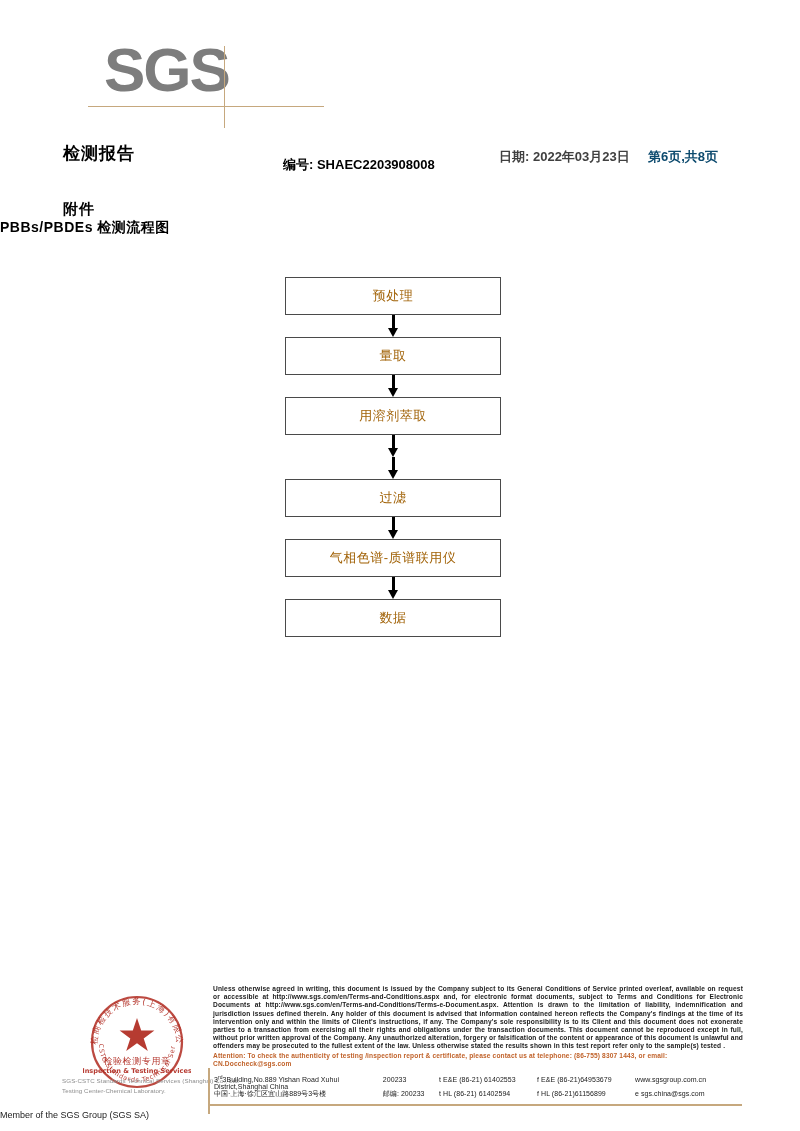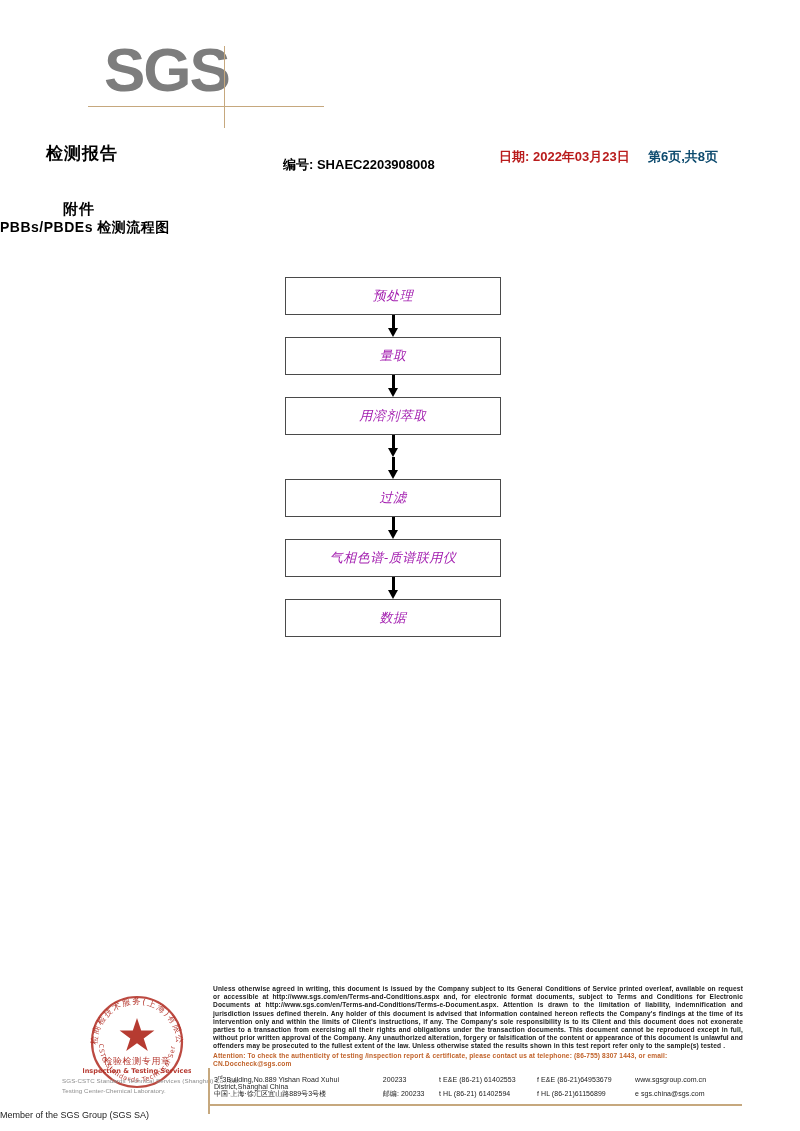--- a/index.html
+++ b/index.html
@@ -52,21 +52,21 @@
     left: 124px;
     top: 10px;
     width: 1px;
     height: 82px;
     background: #c6a87e;
   }
 
   
   .doc-title {
     position: absolute;
-    left: 46px;
+    left: 63px;
     top: 142px;
     font-size: 17px;
     font-weight: bold;
     letter-spacing: 1px;
     color: #000;
   }
   .doc-subtitle {
     position: absolute;
     left: 63px;
     top: 180px;
@@ -85,21 +85,21 @@
     color: #000;
     white-space: nowrap;
     margin-top: 8px;
   }
   .hdr-date {
     position: absolute;
     left: 499px;
     top: 148px;
     font-size: 13px;
     font-weight: bold;
-    color: #b91c1c;
+    color: #404040;
     white-space: nowrap;
   }
   .hdr-page {
     position: absolute;
     left: 648px;
     top: 148px;
     font-size: 13px;
     font-weight: bold;
     color: #0c4a6e;
     white-space: nowrap;
@@ -125,24 +125,23 @@
   .flow-box {
     position: relative;
     width: 216px;
     height: 38px;
     border: 1px solid #4a4a4a;
     box-sizing: border-box;
     display: flex;
     align-items: center;
     justify-content: center;
     font-size: 13px;
-    color: #a21caf;
+    color: #a16207;
     background: #fff;
     letter-spacing: 0.5px;
-    font-style: italic;
   }
   .flow-arrow {
     position: relative;
     width: 216px;
     height: 22px;
   }
   .flow-arrow .shaft {
     position: absolute;
     left: 50%;
     top: 0;

